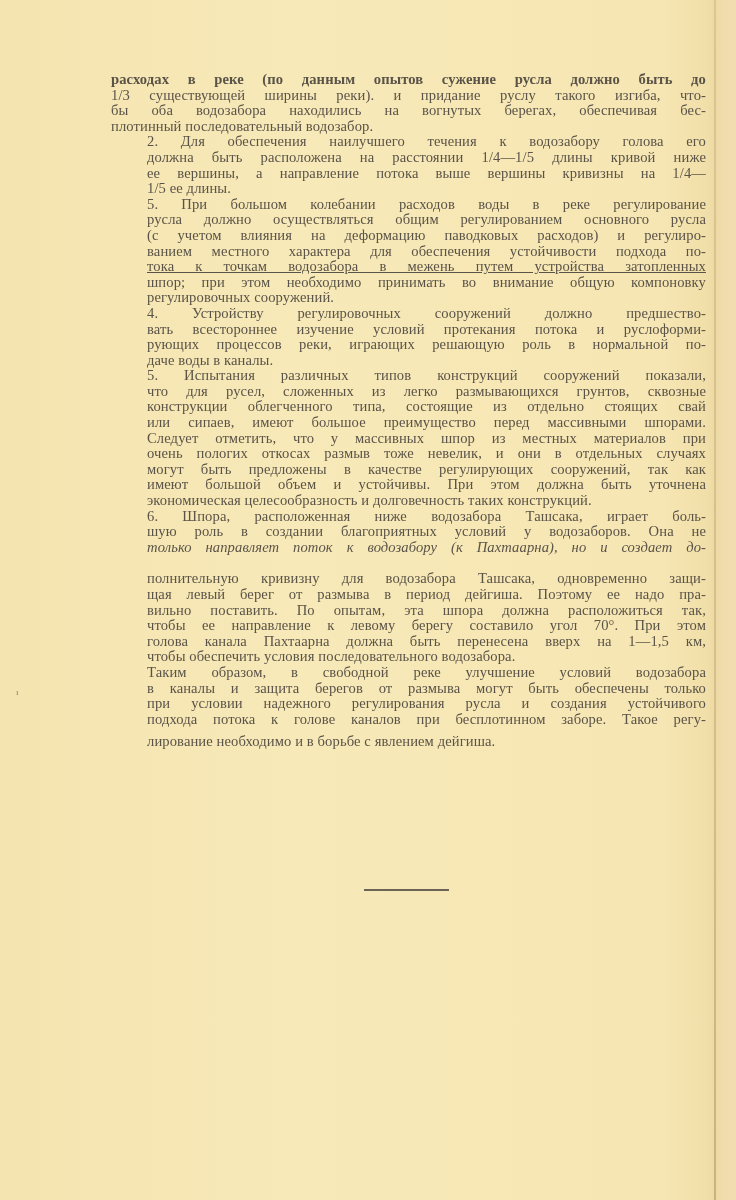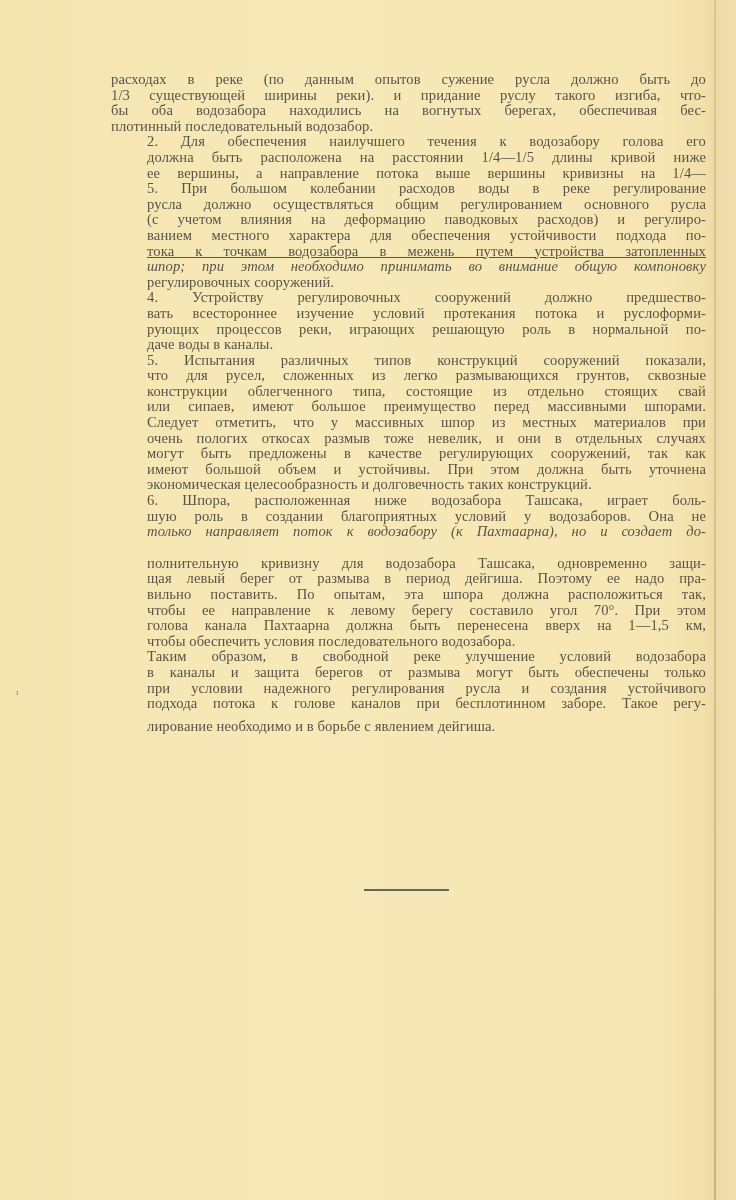--- a/index.html
+++ b/index.html
@@ -45,39 +45,40 @@
 </head>
 <body>
 
 <div class="page">
   <div class="edge-line"></div>
   <div class="margin-mark">ı</div>
 
   <div class="text-block" id="text-block">
 
     <div class="para">
-      <span class="line" style="white-space: normal; word-spacing: 0px;">расходах в реке    (по данным опытов сужение русла    должно быть до</span>
+      <span class="line" style="white-space: normal; word-spacing: 0px; font-weight: bold;">расходах в реке    (по данным опытов сужение русла    должно быть до</span>
       <span class="line" style="white-space: normal; word-spacing: 0px;">1/3 существующей ширины реки). и придание руслу такого изгиба, что-</span>
       <span class="line" style="white-space: normal; word-spacing: 0px;">бы оба водозабора находились на вогнутых берегах, обеспечивая бес-</span>
       <span class="line last" style="white-space: normal; word-spacing: 0px;">плотинный последовательный водозабор.</span>
     </div>
 
     <div class="para indent">
       <span class="line" style="text-indent: 36px; white-space: normal; word-spacing: 0px;">2. Для обеспечения наилучшего течения к водозабору голова его</span>
       <span class="line" style="white-space: normal; word-spacing: 0px;">должна быть расположена на расстоянии 1/4—1/5 длины кривой ниже</span>
       <span class="line" style="white-space: normal; word-spacing: 0px;">ее вершины, а направление потока выше вершины кривизны на 1/4—</span>
+      <span class="line last" style="white-space: normal; word-spacing: 0px;">1/5 ее длины.</span>
     </div>
 
     <div class="para indent">
       <span class="line" style="text-indent: 36px; white-space: normal; word-spacing: 0px;">5. При большом колебании расходов воды в реке регулирование</span>
       <span class="line" style="white-space: normal; word-spacing: 0px;">русла должно осуществляться общим регулированием основного русла</span>
       <span class="line" style="white-space: normal; word-spacing: 0px;">(с учетом влияния на деформацию паводковых расходов) и регулиро-</span>
       <span class="line" style="white-space: normal; word-spacing: 0px;">ванием местного характера для обеспечения устойчивости подхода по-</span>
       <span class="line" style="white-space: normal; word-spacing: 0px; text-decoration: underline;">тока к точкам    водозабора в межень путем устройства    затопленных</span>
-      <span class="line" style="white-space: normal; word-spacing: 0px; font-style: italic;">шпор; при этом необходимо принимать во внимание общую компоновку</span>
+      <span class="line" style="white-space: normal; word-spacing: 0px;">шпор; при этом необходимо принимать во внимание общую компоновку</span>
       <span class="line last" style="white-space: normal; word-spacing: 0px;">регулировочных сооружений.</span>
     </div>
 
     <div class="para indent">
       <span class="line" style="text-indent: 36px; white-space: normal; word-spacing: 0px;">4. Устройству регулировочных сооружений    должно предшество-</span>
       <span class="line" style="white-space: normal; word-spacing: 0px;">вать всестороннее изучение условий протекания потока и руслоформи-</span>
       <span class="line" style="white-space: normal; word-spacing: 0px;">рующих процессов реки, играющих решающую роль в нормальной по-</span>
       <span class="line last" style="white-space: normal; word-spacing: 0px;">даче воды в каналы.</span>
     </div>
 

